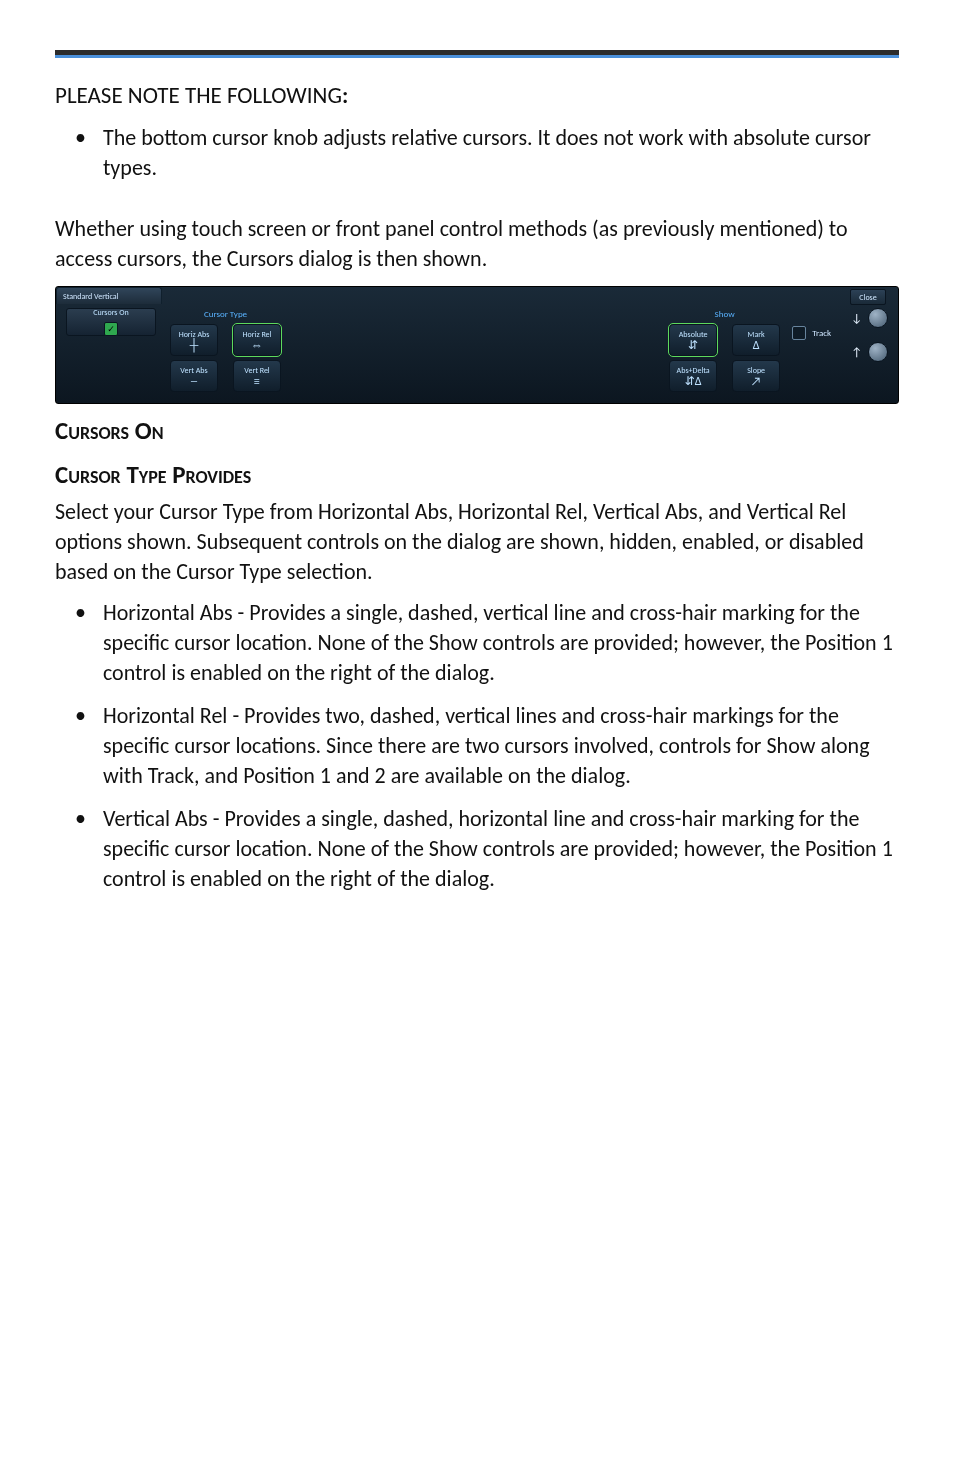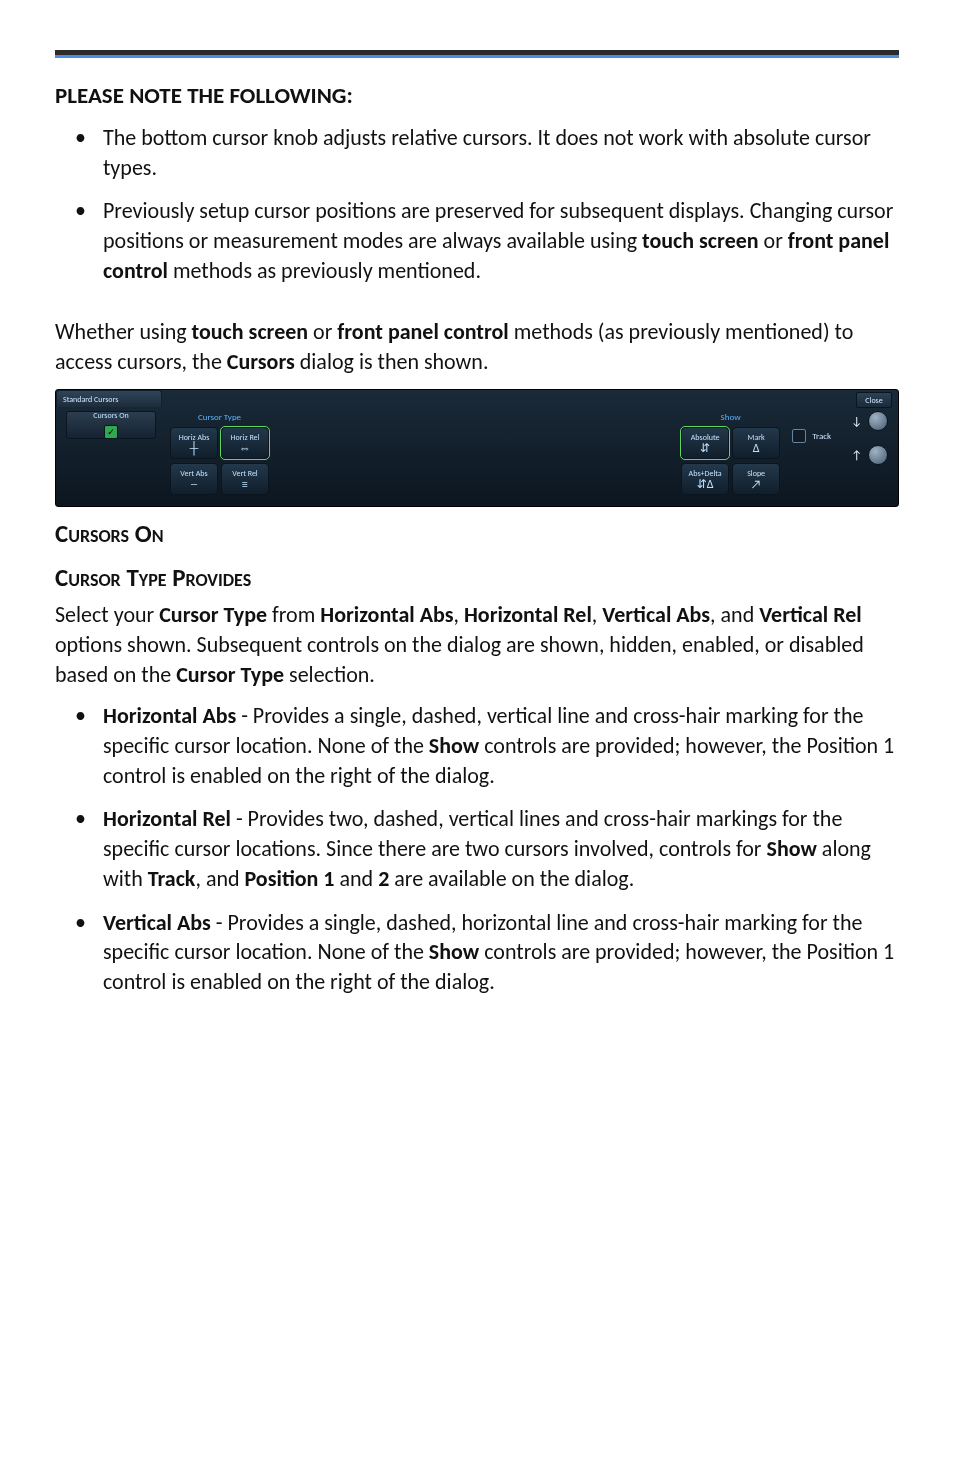--- a/index.html
+++ b/index.html
@@ -1,41 +1,41 @@
 <!DOCTYPE html>
 <html><head>
 <meta charset="utf-8">
 <style>
   html,body{margin:0;padding:0;background:#fff;color:#111;font-family:Calibri,"Segoe UI",Arial,sans-serif;font-size:22px;line-height:1.35}
   .page{width:954px;min-height:1475px;margin:0 auto;padding:50px 55px 60px 55px;box-sizing:border-box}
   .rule-wrap{margin-bottom:22px}
   .rule-dk{height:5px;background:#2b2b2b}
   .rule-lt{height:3px;background:#4a8fd9}
   h2.note{font-size:23px;font-weight:700;margin:0 0 12px 0}
-  .bold{font-weight:700}
+  .bold{font-weight:400}
   ul.bul{list-style:none;margin:0 0 18px 0;padding:0}
   ul.bul>li{position:relative;padding:0 0 14px 48px}
   ul.bul>li:before{content:"•";position:absolute;left:20px;top:0;font-size:22px;color:#111}
   p.body{margin:0 0 12px 0}
   .sec{margin-top:26px}
   h3.smallcaps{font-variant:small-caps;font-weight:700;font-size:25px;margin:10px 0 6px 0}
   
   .dlg-wrap{margin:12px 0 4px 0}
   .sc{background:linear-gradient(#1a2a38,#0c1620);border:1px solid #000;border-radius:3px;overflow:hidden;height:116px;position:relative;color:#cfe6ff;font-size:9px}
   .sc .tab{background:linear-gradient(#30455a,#1d2c3a);border:1px solid #10202d;border-bottom:none;border-radius:3px 3px 0 0;width:92px;height:16px;line-height:16px;padding:0 6px;font-size:8px}
-  .sc .close{position:absolute;right:6px;top:2px;width:34px;height:14px;background:linear-gradient(#2c4156,#1a2a38);border:1px solid #0a1520;border-radius:2px;text-align:center;line-height:14px;font-size:8px}
+  .sc .close{position:absolute;right:12px;top:2px;width:34px;height:14px;background:linear-gradient(#2c4156,#1a2a38);border:1px solid #0a1520;border-radius:2px;text-align:center;line-height:14px;font-size:8px}
   .sc .row{display:flex;align-items:flex-start;height:calc(100% - 18px);padding:4px 10px 6px 10px;gap:12px}
   .sc .col{display:flex;flex-direction:column;gap:4px}
   .sc .hdr{color:#5ab3ff;font-size:9px;text-align:center}
   .sc .ck{width:88px;height:26px;background:linear-gradient(#2b3d4f,#152332);border:1px solid #0a1520;border-radius:3px;display:flex;align-items:center;justify-content:center;font-size:8px}
   .sc .ck .box{width:12px;height:12px;background:#2fa84f;border:1px solid #0a1520;border-radius:2px;display:inline-flex;align-items:center;justify-content:center;color:#000;font-size:9px;margin-top:2px}
   .sc .btn{width:46px;height:30px;border:1px solid #0a1520;border-radius:4px;background:linear-gradient(#23384b,#101e2b);display:flex;flex-direction:column;align-items:center;justify-content:center;font-size:7px;position:relative}
   .sc .btn.sel{outline:1px solid #5dd95d}
   .sc .glyph{color:#bfe2ff;font-size:12px;line-height:1}
-  .sc .pair{display:flex;gap:3px}
+  .sc .pair{display:flex;gap:15px}
   .sc .track{display:flex;align-items:center;gap:6px;margin-top:18px}
   .sc .track .tb{width:12px;height:12px;border:1px solid #67849d;background:#0f1c27;border-radius:2px}
   .sc .posbox{width:90px;height:16px;background:#103348;border:1px solid #0a1520;border-radius:2px;display:flex;align-items:center;justify-content:center;font-size:8px;color:#bfe2ff}
   .sc .posgrp{display:flex;flex-direction:column;align-items:center;gap:2px}
   .sc .knob{width:18px;height:18px;border-radius:50%;background:radial-gradient(circle at 35% 30%,#9fb3c6,#455b6f);border:1px solid #0a1520}
   .sc .knobrow{display:flex;align-items:center;gap:6px;color:#e6f2ff;font-size:12px}
   .sc .labtop{font-size:8px;color:#bfe2ff}
   .sc-cursor-types{flex-direction:column}
 </style>
 </head>
@@ -44,30 +44,29 @@
 <div class="page">
   <div class="rule-wrap">
     <div class="rule-dk"></div>
     <div class="rule-lt"></div>
   </div>
 
   <h2 class="note"><span class="bold">PLEASE NOTE THE FOLLOWING</span><span>:</span></h2>
 
   <ul class="bul">
     <li><span>The bottom cursor knob adjusts relative cursors. It does not work with absolute cursor types.</span></li>
-    <li>Previously setup cursor positions are preserved for subsequent displays. Changing cursor positions or measurement modes are always available using <span class="bold">touch screen</span> or <span class="bold">front panel control</span> methods as previously mentioned.</li>
   </ul>
 
   <p class="body sec">
     <span>Whether using </span><span class="bold">touch screen</span><span> or </span><span class="bold">front panel control</span><span> methods (as previously mentioned) to access cursors, the </span><span class="bold">Cursors</span><span> dialog is then shown.</span>
   </p>
 
   <div class="dlg-wrap">
     <div class="sc">
-      <div class="tab"><span>Standard Cursors</span></div>
+      <div class="tab"><span>Standard Vertical</span></div>
       <div class="close"><span>Close</span></div>
       <div class="row">
 
         <div class="col" style="width:92px">
           <div class="ck" style="flex-direction:column;gap:2px">
             <span class="labtop">Cursors On</span>
             <span class="box">✓</span>
           </div>
         </div>
 

